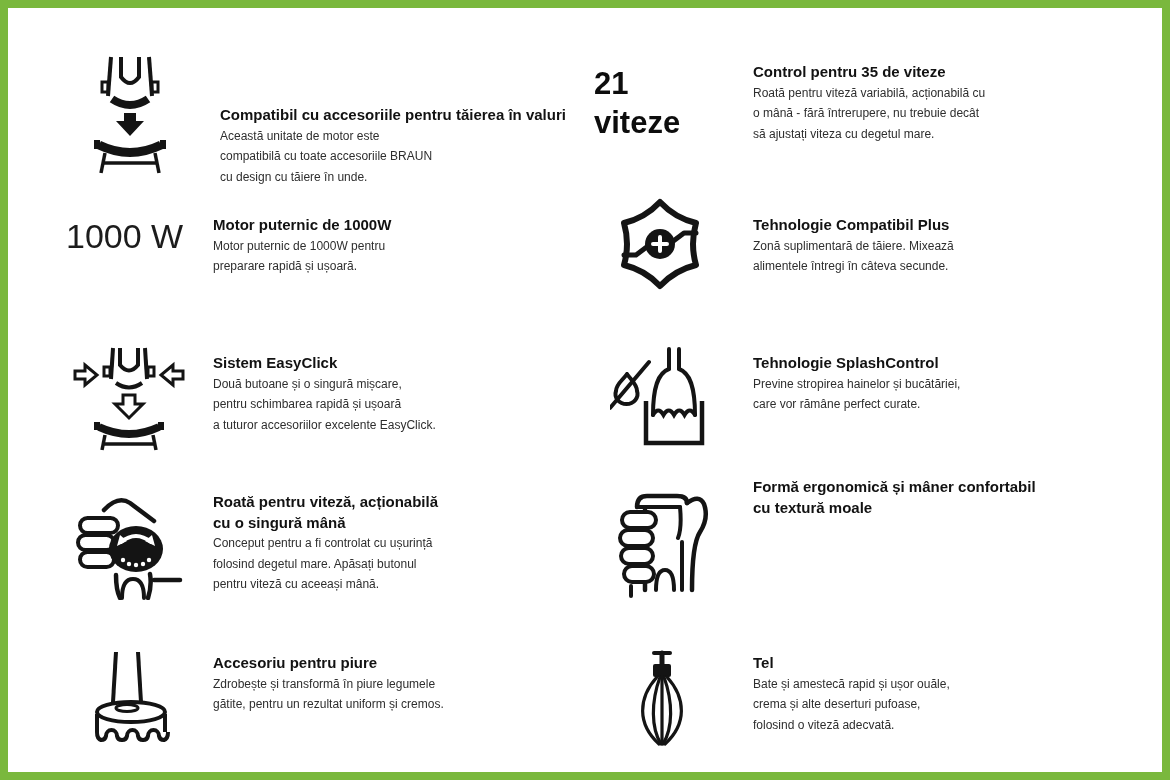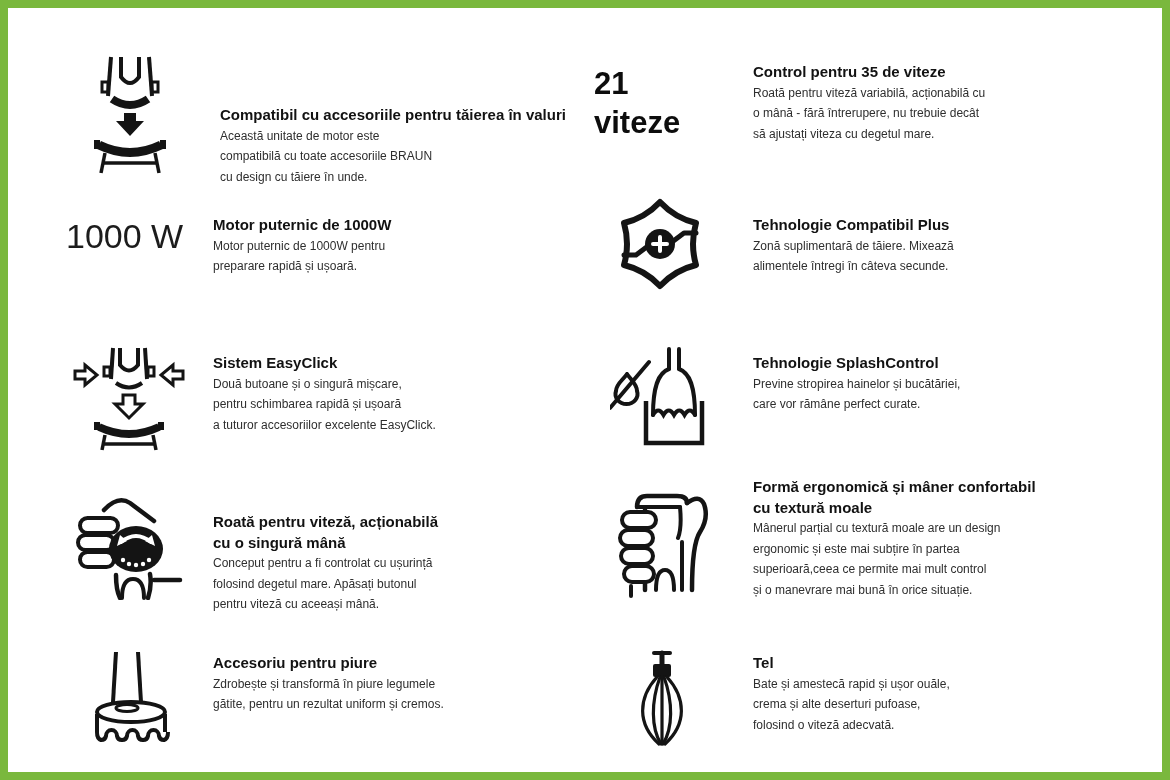--- a/index.html
+++ b/index.html
@@ -179,21 +179,21 @@
 preparare rapidă și ușoară.</p>
   </div>
 
   <div class="abs feature-text" style="left:205px;top:345px;width:410px;">
     <h3>Sistem EasyClick</h3>
     <p>Două butoane și o singură mișcare,
 pentru schimbarea rapidă și ușoară
 a tuturor accesoriilor excelente EasyClick.</p>
   </div>
 
-  <div class="abs feature-text" style="left:205px;top:484px;width:410px;margin-top:20px;">
+  <div class="abs feature-text" style="left:205px;top:484px;width:410px;">
     <h3>Roată pentru viteză, acționabilă
 cu o singură mână</h3>
     <p>Conceput pentru a fi controlat cu ușurință
 folosind degetul mare. Apăsați butonul
 pentru viteză cu aceeași mână.</p>
   </div>
 
   <div class="abs feature-text" style="left:205px;top:645px;width:410px;">
     <h3>Accesoriu pentru piure</h3>
     <p>Zdrobește și transformă în piure legumele
@@ -215,24 +215,20 @@
 
   <div class="abs feature-text" style="left:745px;top:345px;width:400px;">
     <h3>Tehnologie SplashControl</h3>
     <p>Previne stropirea hainelor și bucătăriei,
 care vor rămâne perfect curate.</p>
   </div>
 
   <div class="abs feature-text" style="left:745px;top:469px;width:410px;">
     <h3>Formă ergonomică și mâner confortabil
 cu textură moale</h3>
-    <p>Mânerul parțial cu textură moale are un design
-ergonomic și este mai subțire în partea
-superioară,ceea ce permite mai mult control
-și o manevrare mai bună în orice situație.</p>
   </div>
 
   <div class="abs feature-text" style="left:745px;top:645px;width:400px;">
     <h3>Tel</h3>
     <p>Bate și amestecă rapid și ușor ouăle,
 crema și alte deserturi pufoase,
 folosind o viteză adecvată.</p>
   </div>
 
 </div>

